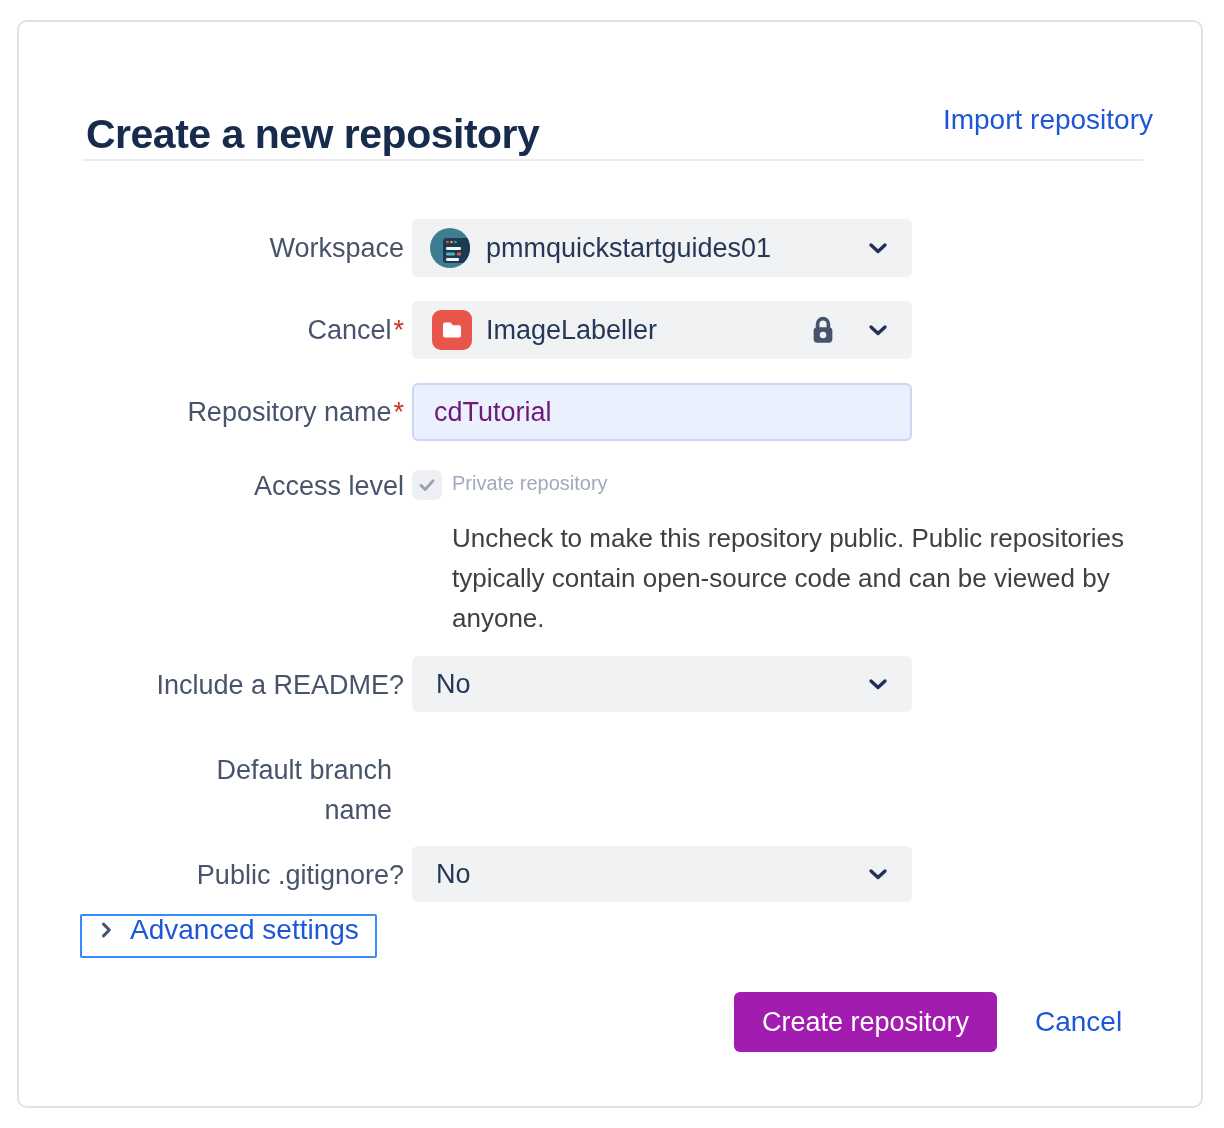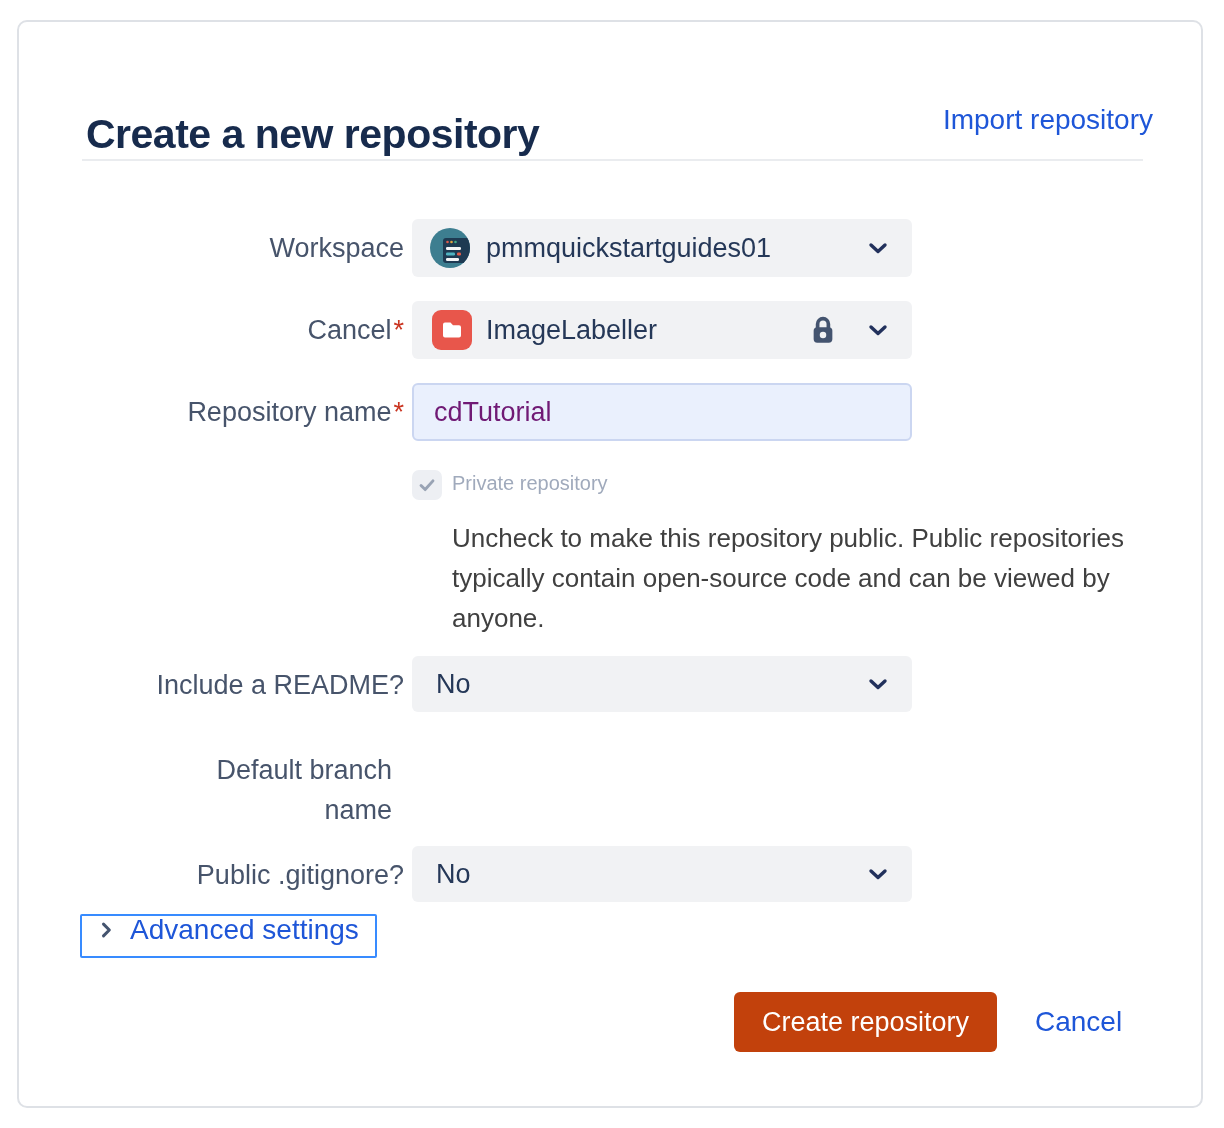--- a/index.html
+++ b/index.html
@@ -31,21 +31,21 @@
   .checkbox{position:absolute;left:393px;width:30px;height:30px;border-radius:7px;background:#EDEFF3;
             display:flex;align-items:center;justify-content:center;}
   .cb-label{position:absolute;left:433px;font-size:20px;color:#A0AABC;}
   .description{position:absolute;left:433px;width:676px;font-size:26px;line-height:40px;color:#404040;}
 
   .advanced{position:absolute;left:61px;top:892px;height:44px;border:2px solid #388BFF;border-radius:2px;
             display:flex;align-items:center;padding:0 16px 12px 14px;box-sizing:border-box;cursor:pointer;background:#fff;}
   .advanced .txt{font-size:28px;color:#1E56D8;margin-left:14px;}
 
   .actions{position:absolute;left:715px;top:970px;display:flex;align-items:center;gap:38px;}
-  .btn-primary{height:60px;min-width:263px;padding:0 24px;background:#c2410c;border:none;border-radius:6px;
+  .btn-primary{height:60px;min-width:263px;padding:0 24px;background:#a21caf;border:none;border-radius:6px;
                color:#ffffff;font-size:27px;font-weight:500;font-family:inherit;cursor:pointer;}
   .cancel-link{font-size:28px;color:#1E56D8;cursor:pointer;}
 </style>
 </head>
 <body>
 
 <div class="stage">
   <div class="card">
 
     <h1 class="title">Create a new repository</h1>
@@ -105,20 +105,23 @@
       </span>
     </div>
 
     <div class="label" style="top:373px">
       <span>Repository name</span><span class="req">*</span>
     </div>
     <div class="field" style="top:361px">
       <input class="text-input input-focused" type="text" value="cdTutorial" style="">
     </div>
 
+    <div class="label" style="top:447px">
+      <span>Access level</span>
+    </div>
     <div class="checkbox" style="top:448px">
       <svg width="22" height="22" viewBox="0 0 24 24">
         <path d="M5.5 12.5 L10 17 L18.5 7.5" fill="none" stroke="#99A3B4" stroke-width="3.2" stroke-linecap="round" stroke-linejoin="round"></path>
       </svg>
     </div>
     <div class="cb-label" style="top:450px">Private repository</div>
     <div class="description" style="top:496px">Uncheck to make this repository public. Public repositories typically contain open-source code and can be viewed by anyone.</div>
 
     <div class="label" style="top:646px">
       <span>Include a README?</span>

